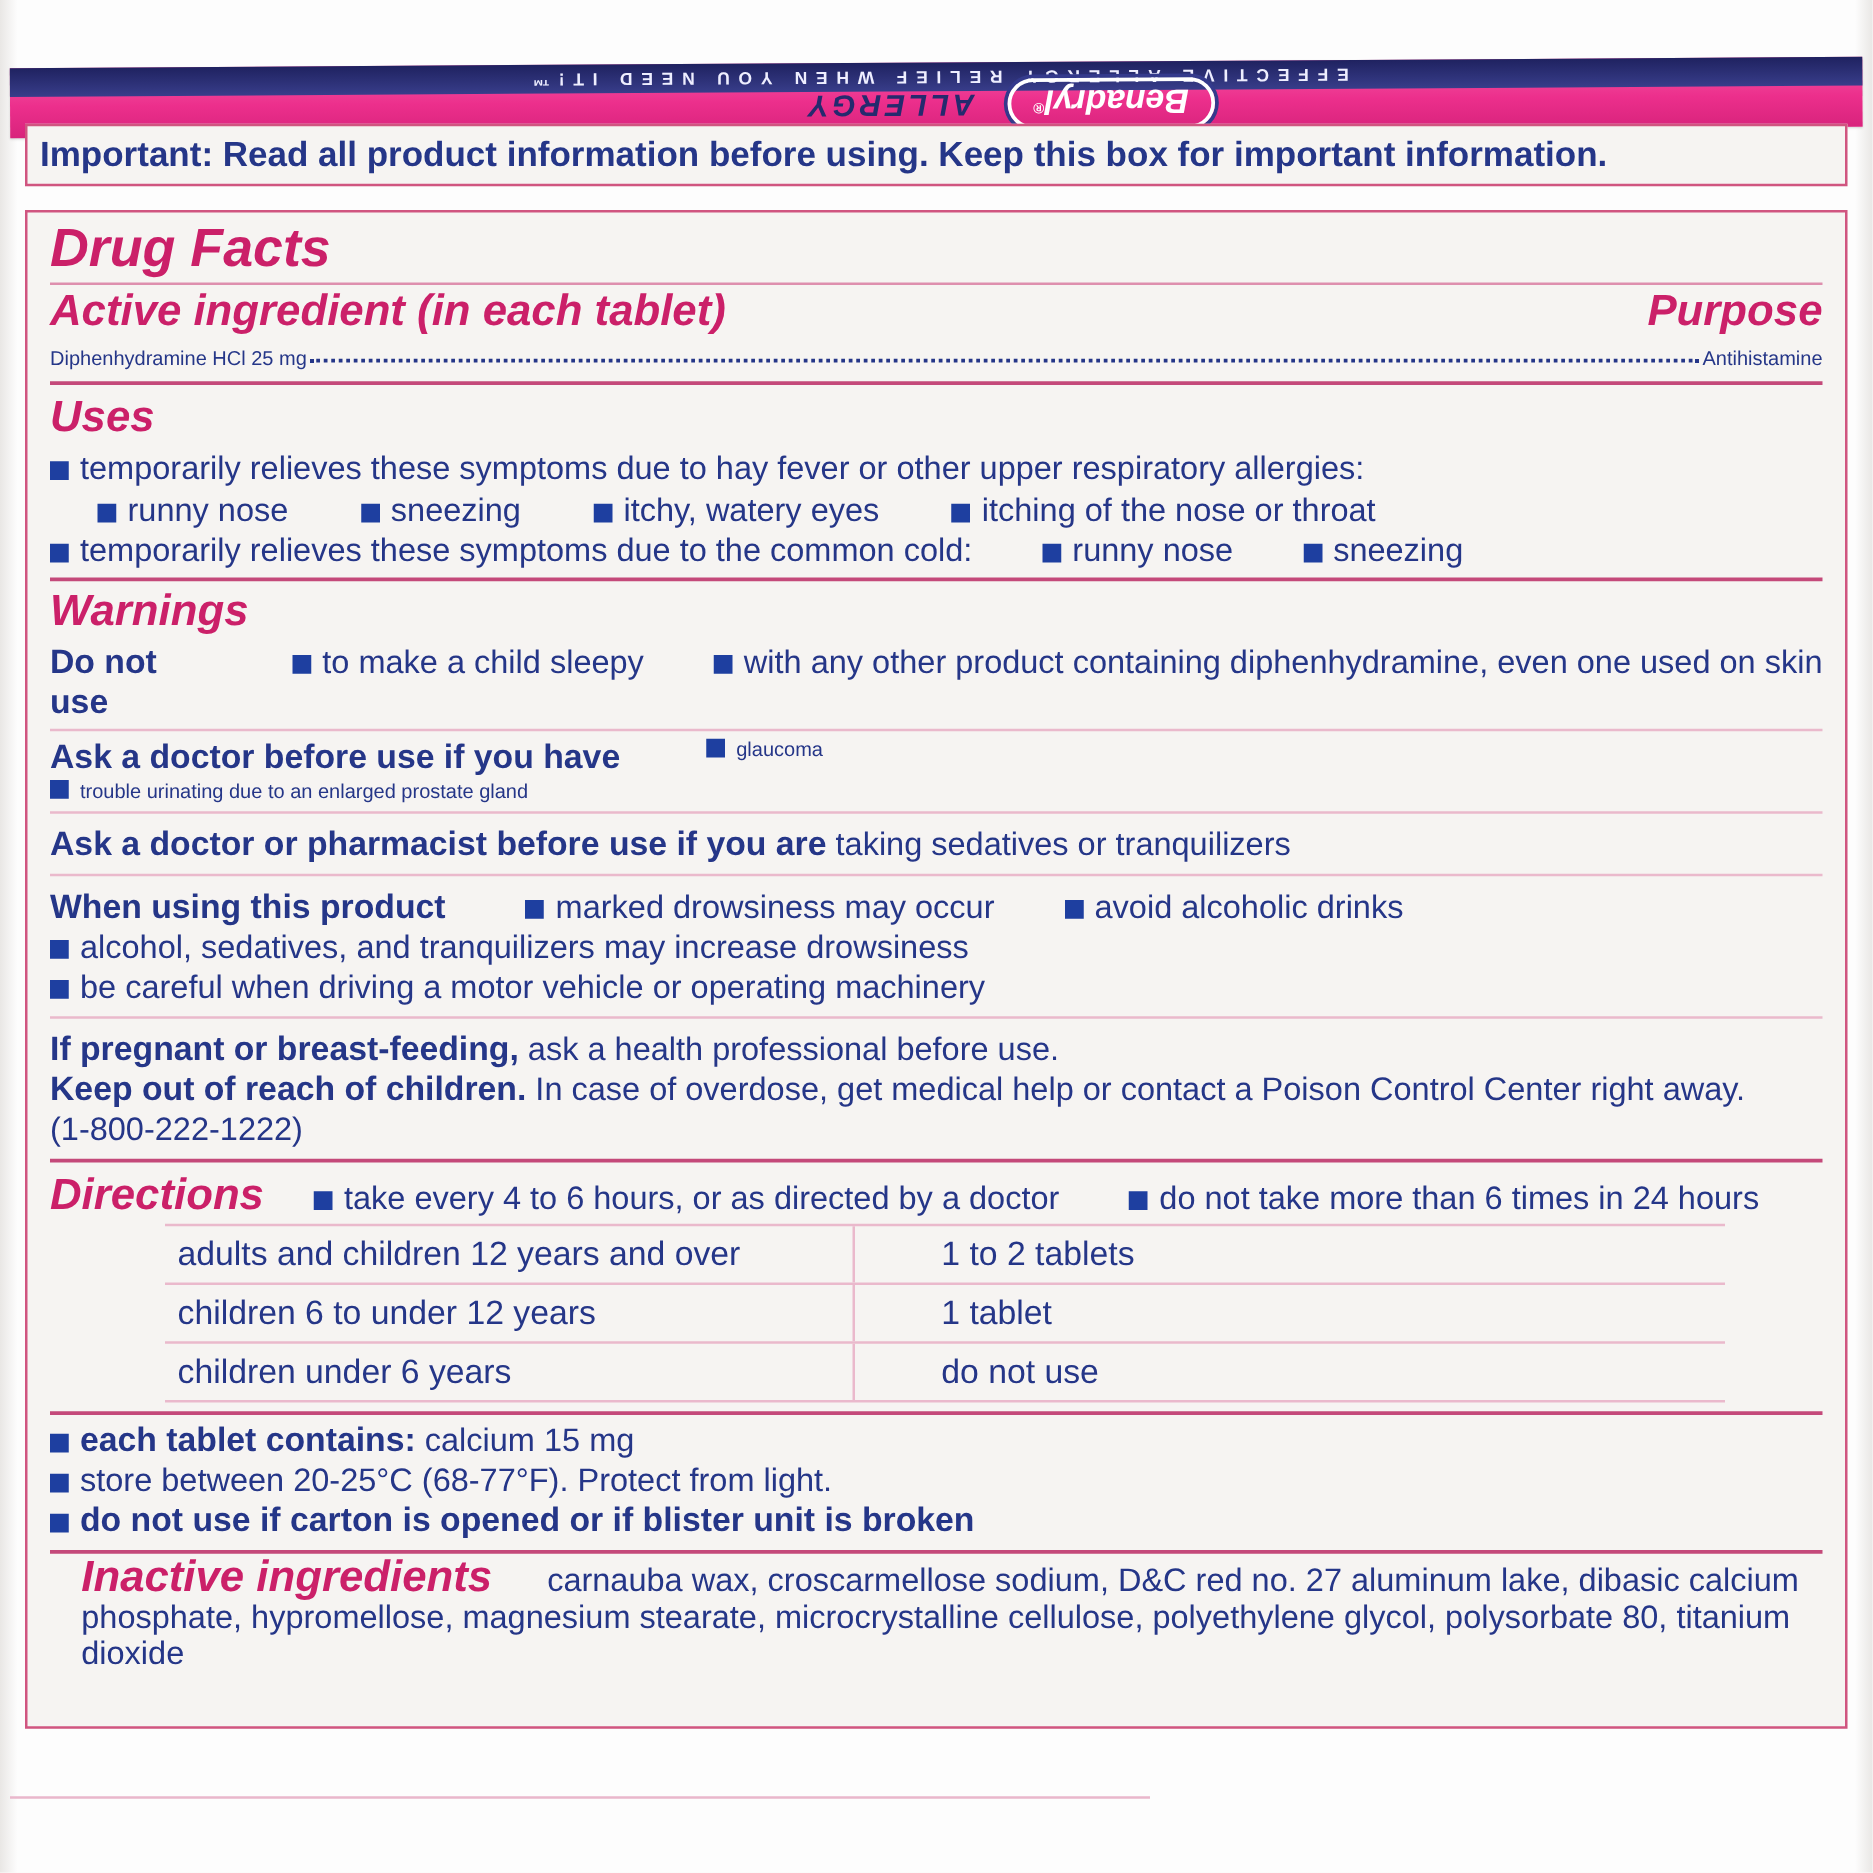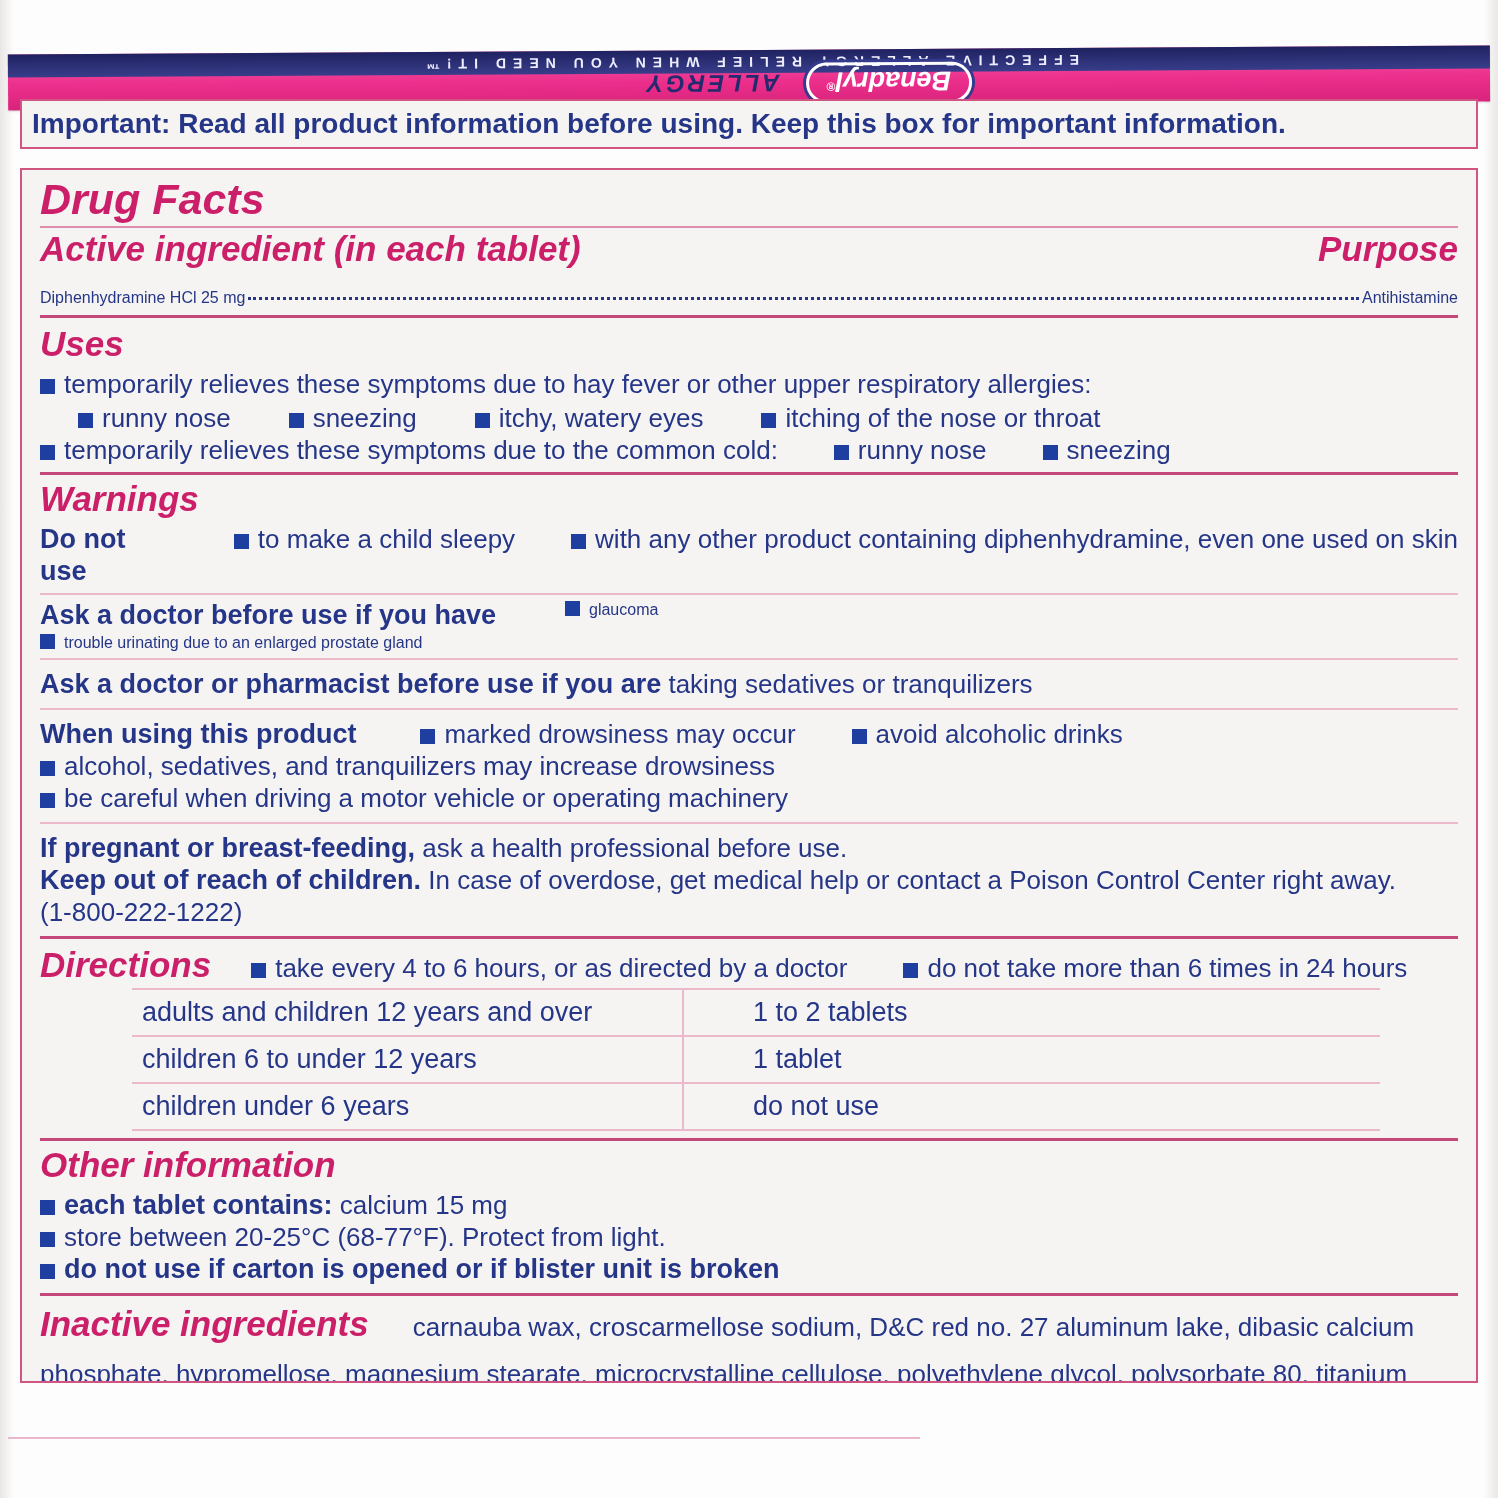--- a/index.html
+++ b/index.html
@@ -70,34 +70,34 @@
   p,.row{font-size:26px;line-height:32px;}
   .lbl{font-weight:700;font-size:27px;}
   .sq{
     display:inline-block;width:15px;height:15px;background:var(--bullet-blue);
     margin-right:9px;transform:translateY(1px);
   }
   .item{white-space:nowrap;}
   .row{display:flex;align-items:baseline;}
   
   .ai-head{display:flex;justify-content:space-between;align-items:baseline;margin-top:1px;}
-  .leader-row{display:flex;align-items:flex-end;margin-top:20px;}
+  .leader-row{display:flex;align-items:flex-end;margin-top:10px;}
   .leader{flex:1;border-bottom:3px dotted var(--text-navy);margin:0 3px 7px 3px;}
   
   .uses-sub{margin-left:38px;display:flex;gap:58px;margin-top:2px;}
   
   .adoc-grid{display:grid;grid-template-columns:525px 1fr;margin-top:5px;row-gap:2px;}
   
   .dir-table{margin:3px 78px 7px 92px;border-top:2px solid var(--hairline-pink);}
   .tr{display:grid;grid-template-columns:550px 1fr;border-bottom:2px solid var(--hairline-pink);}
   .td{padding:7px 0 7px 10px;font-size:27px;line-height:31px;}
   .td2{border-left:2px solid var(--hairline-pink);padding-left:69px;}
   .dir-table .tr:last-child{border-bottom:2px solid var(--hairline-pink);}
   
-  .inactive-para{margin-top:4px;line-height:47px;font-size:26px;}
+  .inactive-para{margin-top:4px;line-height:29px;font-size:26px;margin-left:25px;}
   .h2-inline{color:var(--heading-pink);font-style:italic;font-weight:700;font-size:35px;margin-right:44px;}
   
   .bottom-shadow-line{position:absolute;top:1437px;left:8px;width:912px;border-top:2px solid #e9b7cb;}
   .mt4{margin-top:4px;}.mt6{margin-top:6px;}.mt8{margin-top:8px;}
   .mb6{margin-bottom:6px;}.mb8{margin-bottom:8px;}
   .gap56{margin-left:56px;}.gap64{margin-left:64px;}.gap40{margin-left:40px;}
 </style>
 </head>
 <body>
 
@@ -198,21 +198,20 @@
       <div class="td td2">1 tablet</div>
     </div>
     <div class="tr">
       <div class="td">children under 6 years</div>
       <div class="td td2">do not use</div>
     </div>
   </div>
 
   <div class="divider"></div>
 
-  <div class="h2 mt4">Other information</div>
   <p class="mt4"><span class="sq"></span><span class="lbl">each tablet contains:</span> <span>calcium 15 mg</span></p>
   <p><span class="sq"></span><span>store between 20-25°C (68-77°F). Protect from light.</span></p>
   <p class="mb8"><span class="sq"></span><span class="lbl">do not use if carton is opened or if blister unit is broken</span></p>
 
   <div class="divider"></div>
 
   <p class="inactive-para"><span class="h2-inline">Inactive ingredients</span><span>carnauba wax, croscarmellose sodium, D&amp;C red no. 27 aluminum lake, dibasic calcium phosphate, hypromellose, magnesium stearate, microcrystalline cellulose, polyethylene glycol, polysorbate 80, titanium dioxide</span></p>
 
 </div>
 

